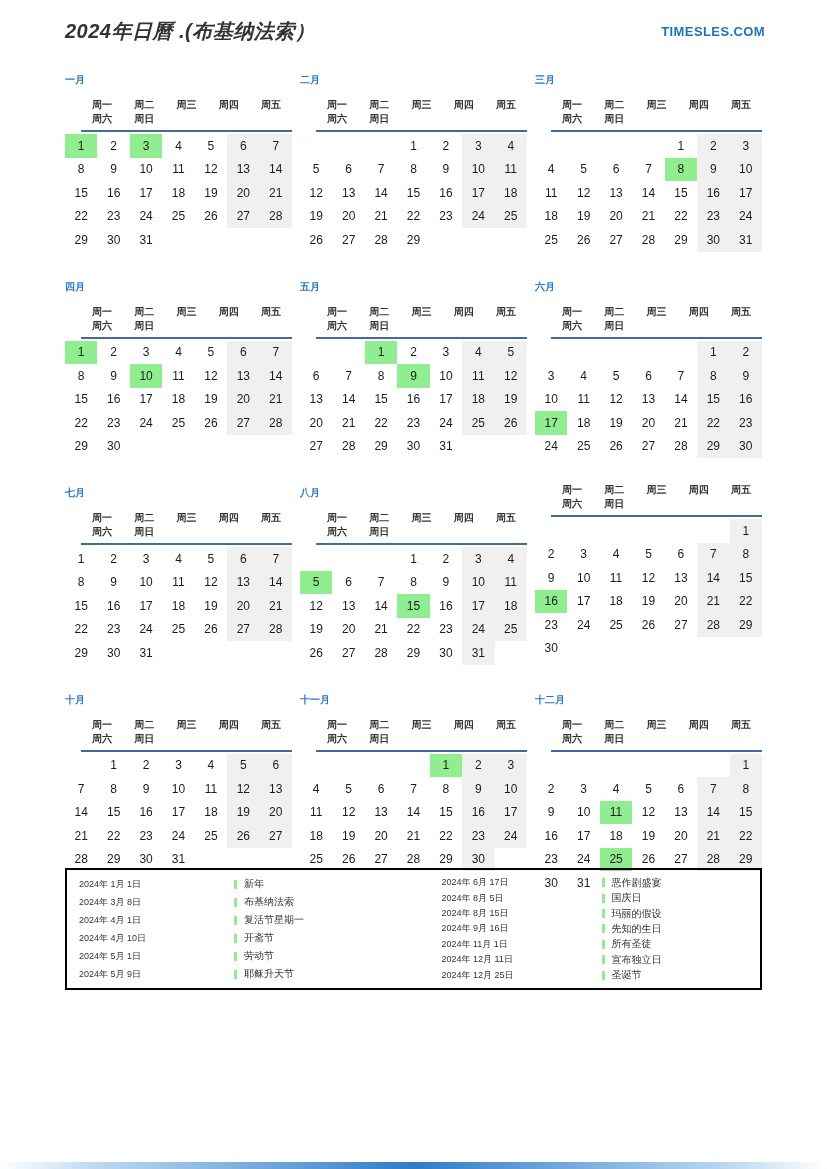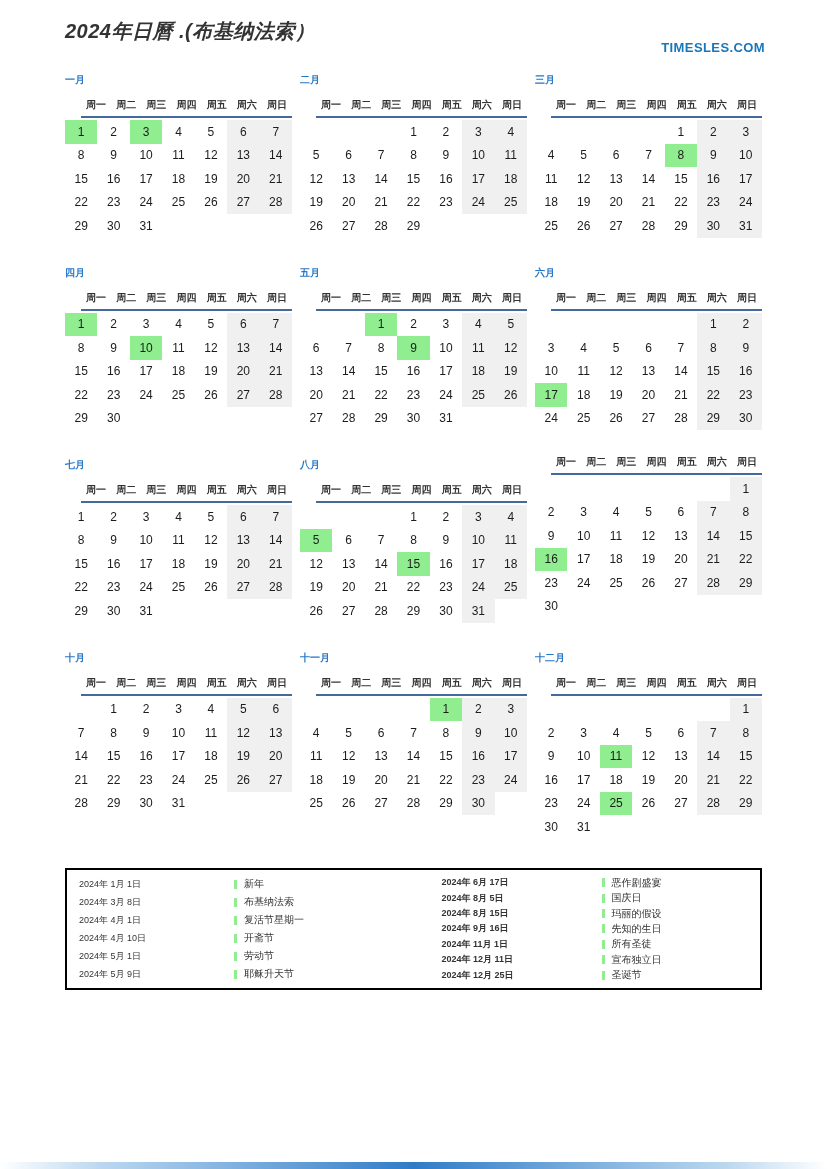--- a/index.html
+++ b/index.html
@@ -3,41 +3,41 @@
 <meta charset="utf-8">
 <style>
   html,body{margin:0;padding:0;background:#fff;}
   .page{
     position:relative;width:827px;height:1169px;background:#ffffff;overflow:hidden;
     font-family:"Liberation Sans","DejaVu Sans",sans-serif;color:var(--text-dark,#2b2b2b);
   }
   
   .header{position:absolute;left:65px;top:18px;width:700px;display:flex;justify-content:space-between;align-items:flex-start;}
   .page-title{margin:0;font-size:20px;font-weight:bold;color:#333;letter-spacing:.5px;font-style:italic;}
-  .brand{margin-top:22px;font-size:13px;font-weight:bold;color:var(--brand-blue,#1777bb);
+  .brand{margin-top:6px;font-size:13px;font-weight:bold;color:var(--brand-blue,#1777bb);
          text-decoration:none;letter-spacing:.4px;cursor:pointer;}
   
   .months-grid{position:absolute;left:65px;top:70px;width:697px;
     display:grid;grid-template-columns:repeat(3,227px);column-gap:8px;row-gap:25px;align-items:start;}
   .month-title{margin:0 0 8px 0;text-align:left;font-size:10px;line-height:20px;
     font-weight:bold;color:var(--month-title-blue,#2878c8);}
-  .weekdays{display:grid;grid-template-columns:repeat(7,1fr);
+  .weekdays{display:grid;grid-template-columns:repeat(5,1fr);
     border-bottom:2px solid var(--header-line,#44699d);padding-bottom:4px;margin-left:16px;}
   .wd{text-align:center;font-size:10px;line-height:14px;font-weight:bold;color:#333;}
   .weeks{display:grid;grid-template-columns:repeat(7,1fr);grid-auto-rows:23.5px;margin-top:2px;}
   .cell{display:flex;align-items:center;justify-content:center;font-size:12px;color:#1c1c1c;}
   .cell.weekend{background:var(--weekend-gray,#f0f0f0);}
   .cell.holiday{background:var(--holiday-green,#90ee90);}
   
   .legend{position:absolute;left:65px;top:868px;width:697px;height:122px;box-sizing:border-box;
     border:2px solid #000;display:flex;padding:5px 0;}
   .legend-col{width:50%;display:flex;flex-direction:column;justify-content:space-around;}
   .legend-row{display:flex;align-items:center;height:13px;}
   .legend-date{width:155px;padding-left:12px;font-size:9px;color:#333;white-space:nowrap;}
-  .legend-col.right .legend-date{padding-left:28px;width:160px;font-weight:bold;}
+  .legend-col.right .legend-date{padding-left:28px;width:160px;}
   .legend-bar{flex:0 0 3px;height:9px;background:var(--holiday-green,#90ee90);margin-right:7px;}
   .legend-name{font-size:10px;color:#333;white-space:nowrap;}
   
   .footer-bar{position:absolute;left:0;right:0;bottom:0;height:7px;
     background:linear-gradient(to right,#ffffff 0%,#bcd8f0 12%,var(--footer-blue,#2e7cc9) 50%,#bcd8f0 88%,#ffffff 100%);}
 </style>
 </head>
 <body>
 
 <div class="page">

